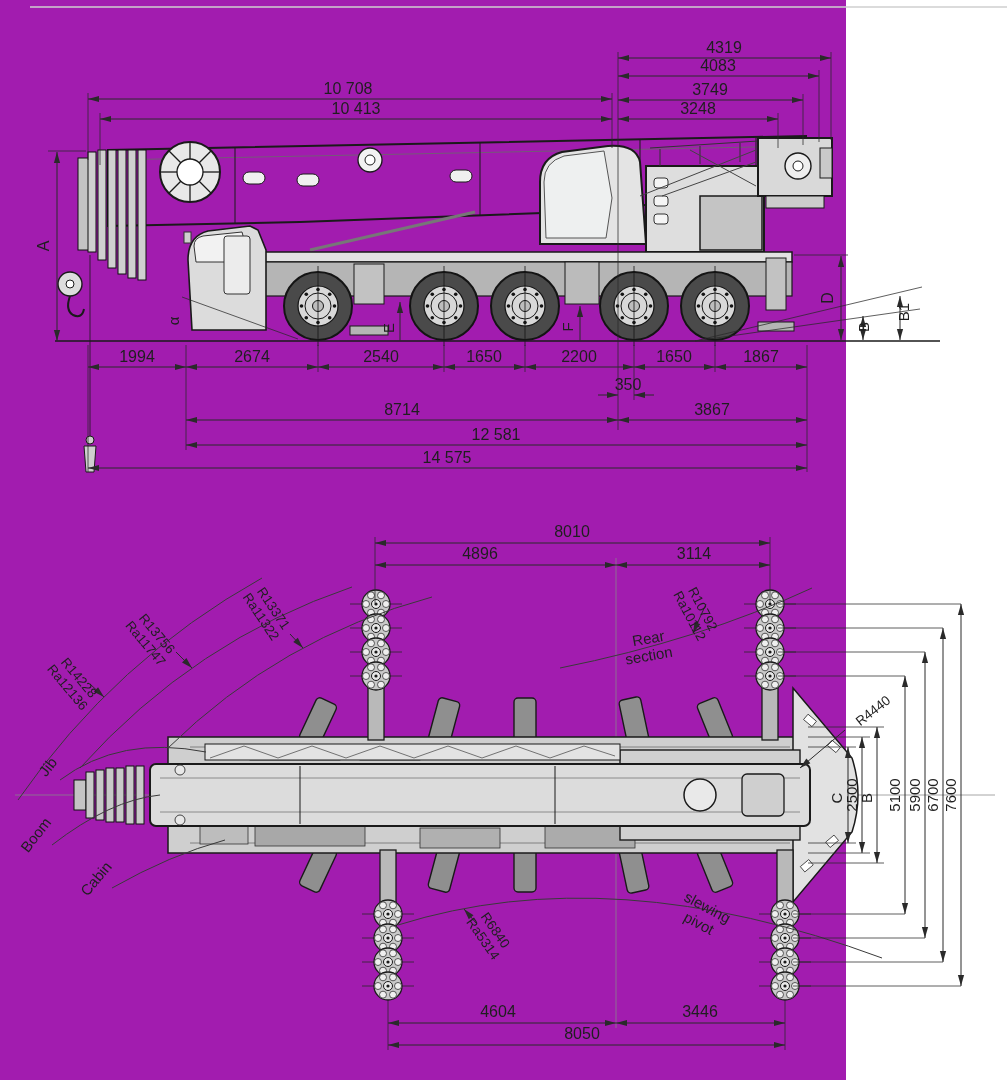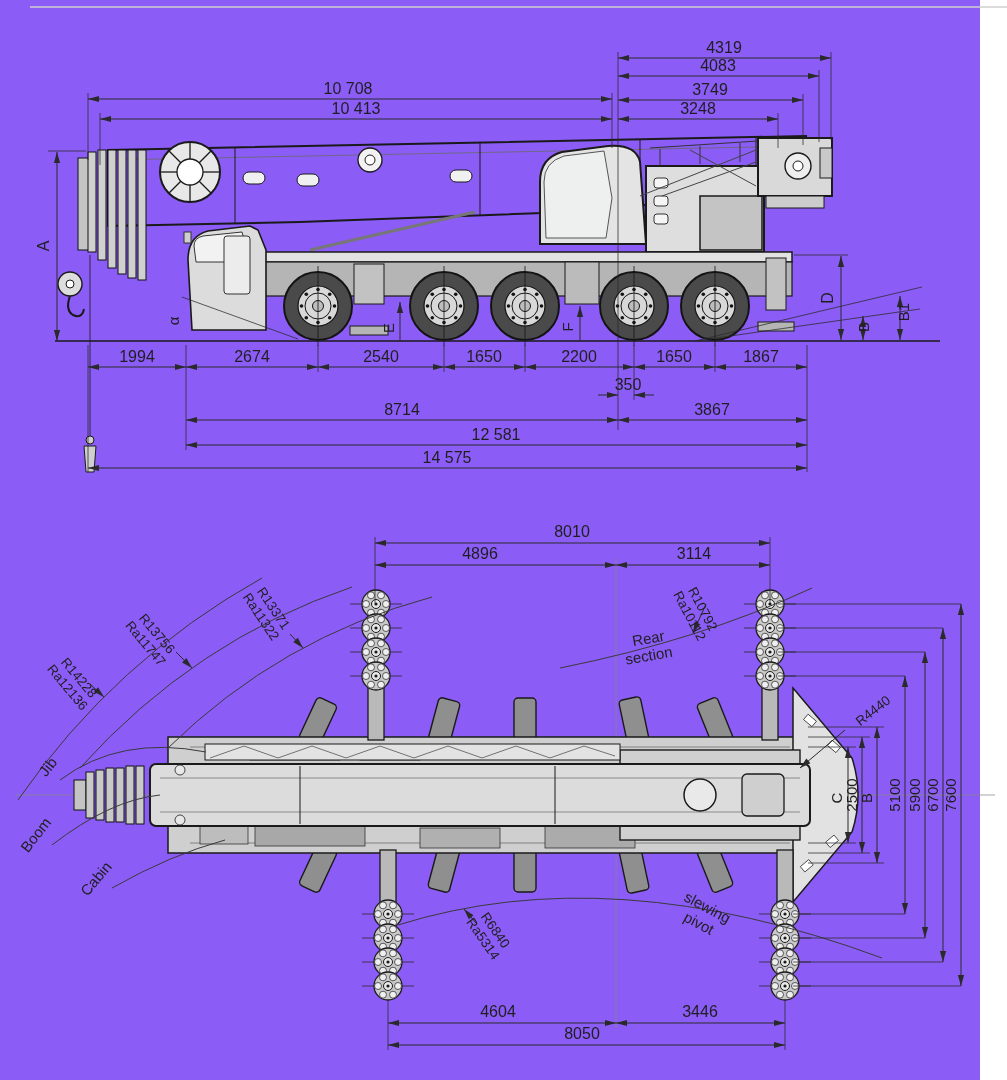--- a/index.html
+++ b/index.html
@@ -1,16 +1,16 @@
 <!DOCTYPE html>
 <html><head>
 <meta charset="utf-8">
 <style>
   html,body{margin:0;padding:0;background:#ffffff;}
-  .stage{width:980px;height:1080px;position:relative;background:#8b5cf6;}
+  .stage{width:846px;height:1080px;position:relative;background:#a21caf;}
   svg{display:block;}
   text{font-family:"Liberation Sans", sans-serif;fill:#1f1f1f;}
   .dn{font-size:16px;text-anchor:middle;}
   .dl{font-size:15px;text-anchor:middle;}
   .dr{font-size:13.5px;text-anchor:middle;}
   .dt{font-size:15px;}
   .dim{stroke:#2a2a2a;stroke-width:1;marker-start:url(#mA);marker-end:url(#mA);}
   .de{stroke:#2a2a2a;stroke-width:1;marker-end:url(#mA);}
   .ext{stroke:#2a2a2a;stroke-width:0.75;}
   .cl{stroke:#8a8a8a;stroke-width:0.75;}

